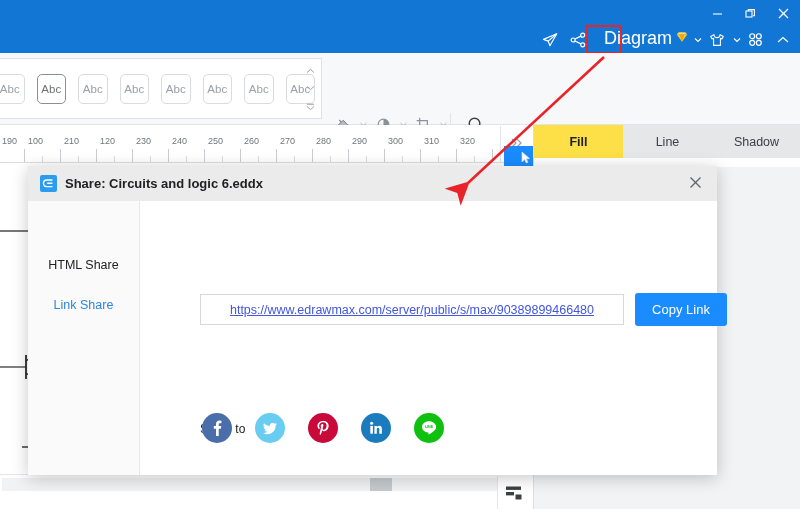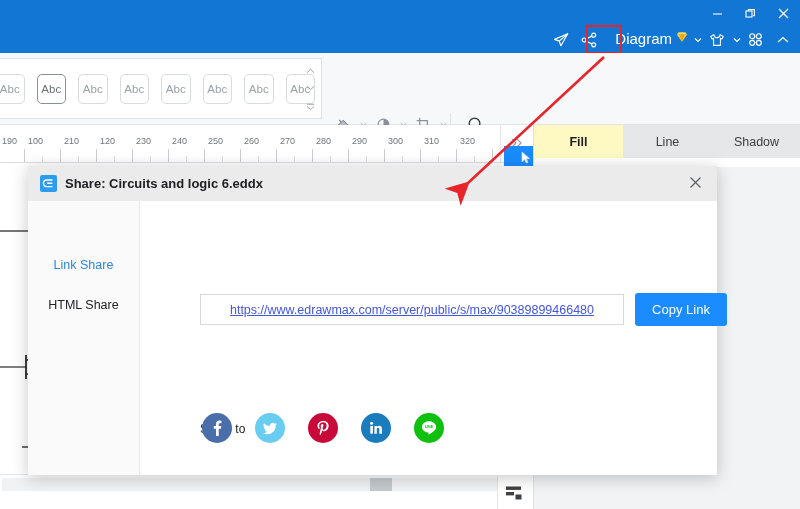--- a/index.html
+++ b/index.html
@@ -38,21 +38,21 @@
     height: 27px;
     display: flex; align-items: center; gap: 0px;
   }
   .tb-icon {
     height: 27px; min-width: 27px;
     display: flex; align-items: center; justify-content: center;
     color: #ffffff; padding: 0 5px;
   }
   .tb-icon svg { display: block; }
   .tb-label {
-    color: #ffffff; font-size: 15px;
+    color: #ffffff; font-size: 18px;
     padding: 0 1px 0 4px; white-space: nowrap;
     line-height: 27px;
     margin-left: 8px;
   }
   .caret-w {
     width: 11px; height: 27px;
     display: flex; align-items: center; justify-content: center;
   }
   .caret-w svg { display: block; }
   .gem { display: inline-block; vertical-align: middle; margin: 0 2px 2px 3px; }
@@ -169,21 +169,21 @@
     width: 267px; height: 33px;
     background: #e6e7e9;
     display: flex;
   }
   .rp-tab {
     flex: 1; height: 33px;
     display: flex; align-items: center; justify-content: center;
     font-size: 12.5px; color: #3c4043;
     background: #e6e7e9;
   }
-  .rp-tab.active { background: #fef9c3; color: #202124; font-weight: bold; }
+  .rp-tab.active { background: #fde047; color: #202124; font-weight: bold; }
   .rp-body {
     position: absolute; left: 0; top: 33px;
     width: 267px; height: 351px;
     background: #f2f3f5;
   }
   .rp-strip {
     position: absolute; left: 0; top: 0;
     width: 267px; height: 9px;
     background: #ffffff;
   }
@@ -762,25 +762,25 @@
             <line x1="1.5" y1="1.5" x2="11.5" y2="11.5" stroke="#5f6368" stroke-width="1.3"></line>
             <line x1="11.5" y1="1.5" x2="1.5" y2="11.5" stroke="#5f6368" stroke-width="1.3"></line>
           </svg>
         </span>
       </div>
     </div>
 
     <div class="dlg-body">
 
       <div class="dlg-side">
+        <div class="side-item">
+          <span>HTML Share</span>
+        </div>
         <div class="side-item active">
           <span>Link Share</span>
-        </div>
-        <div class="side-item">
-          <span>HTML Share</span>
         </div>
       </div>
 
       <div class="dlg-main">
 
         <div class="link-row">
           <div class="link-box">
             <span class="link-text">https://www.edrawmax.com/server/public/s/max/90389899466480</span>
           </div>
           <div class="copy-btn">

